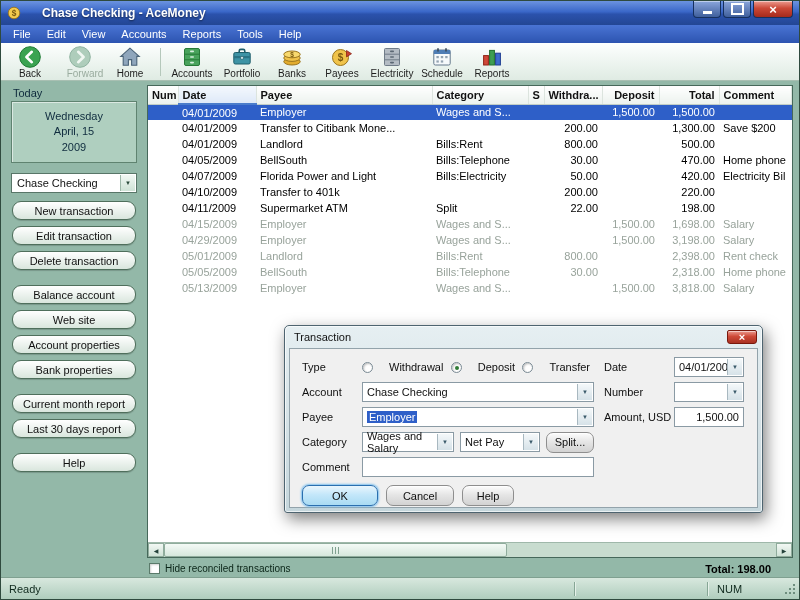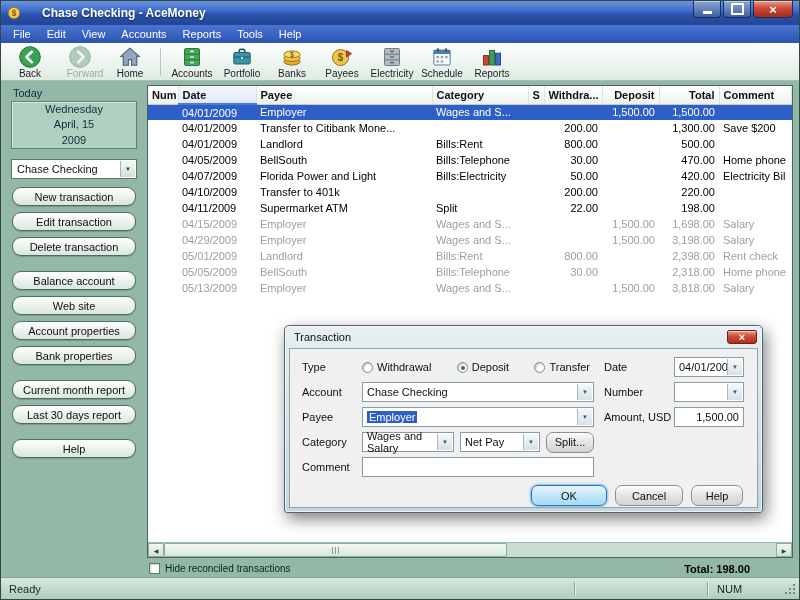--- a/index.html
+++ b/index.html
@@ -29,21 +29,21 @@
   .tbtn{width:50px;height:36px;display:flex;flex-direction:column;align-items:center;justify-content:center;}
   .tb-icon{width:24px;height:24px;display:flex;align-items:center;justify-content:center;}
   .tb-label{font-size:10px;color:#1E1E1E;margin-top:-1px;}
   .tbtn.disabled .tb-label{color:#9AAC9F;padding-left:10px;}
   .toolbar .tbtn:nth-of-type(4){margin-left:12px;position:relative;}
   .toolbar .tbtn:nth-of-type(4)::before{content:"";position:absolute;left:-7px;top:4px;bottom:4px;width:1px;background:#B5C8BB;}
 
   
   .sidebar{position:absolute;left:0;top:84px;width:146px;bottom:60px;padding:2px 10px;}
   .today-label{font-size:11px;color:#0E2A3C;margin:0 0 2px 2px;}
-  .date-panel{background:#AFCFBF;border:1px solid #5F8370;box-shadow:inset 1px 1px 0 rgba(255,255,255,.55);padding:0 4px;text-align:center;color:#0F2C3E;font-size:11px;line-height:1.4;}
+  .date-panel{background:#AFCFBF;border:1px solid #5F8370;box-shadow:inset 1px 1px 0 rgba(255,255,255,.55);padding:7px 4px;text-align:center;color:#0F2C3E;font-size:11px;line-height:1.4;}
   .account-combo{margin-top:10px;height:20px;background:#fff;border:1px solid #587668;display:flex;align-items:center;font-size:11px;color:#111;padding-left:5px;position:relative;}
   .account-combo .combo-btn{position:absolute;right:1px;top:1px;bottom:1px;width:15px;background:linear-gradient(#F2F8F4,#CFE2D6);border-left:1px solid #9FB8AA;display:flex;align-items:center;justify-content:center;}
   .combo-btn::before{content:"▼";font-size:6px;color:#2A4A3A;}
   .side-buttons{margin-top:8px;}
   .sbtn{display:block;width:124px;height:19px;margin:6px auto 0;border:1px solid #4F6F5C;border-radius:9px;
     background:linear-gradient(#FFFFFF,#D9E6DD);font-size:11px;color:#101010;box-shadow:0 1px 1px rgba(0,0,0,.18);cursor:default;}
   .side-buttons .sbtn:nth-of-type(4),.side-buttons .sbtn:nth-of-type(8),.side-buttons .sbtn:nth-of-type(10){margin-top:15px;}
 
   
   .table-panel{position:absolute;left:146px;top:84px;width:646px;height:473px;border:1px solid #46685A;background:#fff;display:flex;flex-direction:column;}
@@ -63,21 +63,21 @@
   .sb-arrow{width:16px;display:flex;align-items:center;justify-content:center;background:linear-gradient(#F2F8F4,#CFE2D6);border:1px solid #8FAC9C;}
   .sb-arrow.left::before{content:"◀";font-size:6px;color:#24423A;}
   .sb-arrow.right::before{content:"▶";font-size:6px;color:#24423A;}
   .sb-track{flex:1;position:relative;}
   .sb-thumb{position:absolute;left:0;top:0;bottom:0;width:56%;background:linear-gradient(#F4FAF6,#D6E7DC);border:1px solid #8FAC9C;border-radius:2px;display:flex;align-items:center;justify-content:center;}
   .sb-thumb::before{content:"";width:1px;height:7px;background:#7FA08F;box-shadow:3px 0 #7FA08F,-3px 0 #7FA08F;}
 
   
   .foot-row{position:absolute;left:148px;right:8px;top:560px;height:15px;display:flex;align-items:center;font-size:10px;color:#0A2417;}
   .checkbox{width:11px;height:11px;background:#fff;border:1px solid #5A7A6A;margin-right:5px;box-shadow:inset 1px 1px 2px rgba(0,0,0,.18);}
-  .total{margin-left:auto;margin-right:41px;font-weight:bold;font-size:11px;color:#000;}
+  .total{margin-left:auto;margin-right:20px;font-weight:bold;font-size:11px;color:#000;}
 
   
   .statusbar{position:absolute;left:0;right:0;bottom:0;height:22px;display:flex;align-items:center;padding-left:8px;font-size:11px;color:#102A1E;
     background:linear-gradient(#D8E8DE,#AFCDBD);border-top:1px solid #7FA090;}
   .st-text{flex:1;}
   .st-sep{width:1px;height:14px;background:#86A695;box-shadow:1px 0 0 #E6F1EA;margin:0 3px;}
   .st-cell{height:16px;display:flex;align-items:center;padding-left:6px;}
   .st-cell.empty{width:126px;}
   .st-cell.num{width:70px;}
   .resize-grip{width:18px;height:18px;position:relative;}
@@ -91,37 +91,37 @@
   .dlg-title{height:20px;display:flex;align-items:center;padding:2px 5px 0 9px;font-size:11px;color:#101010;}
   .dlg-close{margin-left:auto;width:30px;height:14px;border-radius:2px 2px 3px 3px;border:1px solid #79180C;color:#fff;
     background:linear-gradient(#EC9C90,#CE4A38 45%,#A93122);display:flex;align-items:center;justify-content:center;box-shadow:inset 0 1px 0 rgba(255,255,255,.5);}
   .dlg-close::before{content:"×";font-size:11px;font-weight:bold;line-height:1;}
   .dlg-body{position:absolute;left:4px;right:4px;top:22px;bottom:4px;background:#F0F0F0;border:1px solid #93A3AB;padding:8px 12px;}
   .drow{display:flex;align-items:center;height:20px;margin-bottom:5px;font-size:11px;color:#101010;}
   .dlab{width:60px;}
   .dlab2{width:70px;margin-left:10px;}
   .dfield{width:232px;display:flex;align-items:center;}
   .radios{justify-content:space-between;padding-right:4px;}
-  .radio-opt{display:flex;align-items:center;gap:4px;}
+  .radio-opt{display:flex;align-items:center;gap:16px;}
   .radio{width:11px;height:11px;border-radius:50%;background:#fff;border:1px solid #7A8A94;box-shadow:inset 1px 1px 2px rgba(0,0,0,.25);position:relative;}
   .radio-opt.checked .radio::after{content:"";position:absolute;left:3px;top:3px;width:4px;height:4px;border-radius:50%;background:#2F7A35;}
   .combo,.tbox{height:20px;background:#fff;border:1px solid #8A9AA4;display:flex;align-items:center;font-size:11px;position:relative;padding:0 4px;}
   .combo{padding-right:18px;}
   .combo .combo-btn{position:absolute;right:1px;top:1px;bottom:1px;width:15px;background:linear-gradient(#F4F8FA,#D6E2E8);border-left:1px solid #A8B8C0;display:flex;align-items:center;justify-content:center;}
   .combo .combo-btn::before{color:#3A5A6A;}
   .f1{width:232px;}
   .f2{width:70px;}
   .w92{width:92px;}
   .w80{width:80px;margin-left:6px;}
   .tbox.right span{margin-left:auto;}
   .selhl{background:#2E5FC8;color:#fff;padding:0 2px;}
   .dbtn{height:21px;border:1px solid #8E8E8E;border-radius:7px;font-size:11px;color:#101010;cursor:default;
     background:linear-gradient(#FDFDFD,#E6E6E6 45%,#D2D2D2);box-shadow:inset 0 1px 0 #fff;}
   .dbtn.split{width:48px;margin-left:6px;}
-  .dlg-buttons{display:flex;justify-content:flex-end;gap:8px;margin-top:8px;padding-right:2px;}
+  .dlg-buttons{display:flex;gap:8px;margin-top:8px;padding-right:2px;}
   .dbtn.ok{width:76px;border-color:#2A6FAF;background:linear-gradient(#EAF6FD,#C4E7FA 45%,#A9DBF3);box-shadow:0 0 2px 1px #7EC0EE;}
   .dbtn.cancel{width:68px;}
   .dbtn.help{width:52px;}
 </style>
 </head>
 <body>
 
 <div class="window">
 
   <div class="titlebar">

